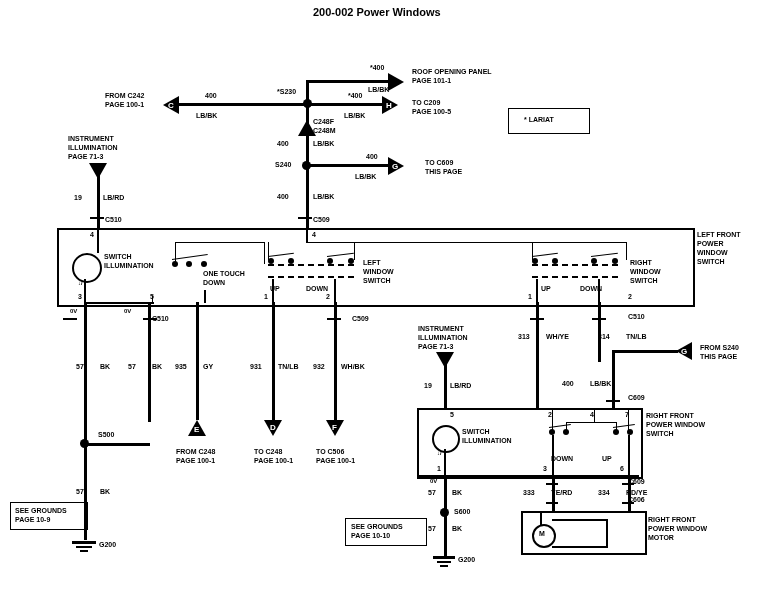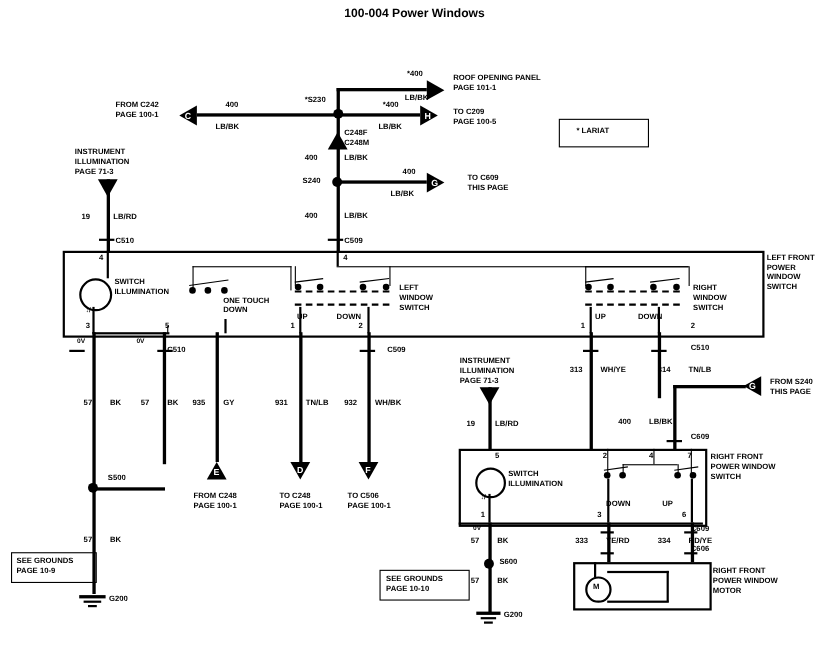--- a/index.html
+++ b/index.html
@@ -26,21 +26,21 @@
   .conl{position:absolute;color:#fff;font-size:8px;font-weight:bold;z-index:5;}
   .dash{position:absolute;border-top:2px dashed #000;}
   .gnd{position:absolute;}
   .gnd i{position:absolute;background:#000;left:0;}
 </style>
 </head>
 <body>
 
 <div id="sheet">
 
-  <div class="t title" style="left:313px;top:8px;">100-004 Power Windows</div>
+  <div class="t title" style="left:313px;top:8px;">200-002 Power Windows</div>
 
   <div class="box" style="left:508px;top:108px;width:80px;height:24px;"></div>
   <div class="t" style="left:524px;top:116px;">* LARIAT</div>
 
   <div class="t" style="left:105px;top:92px;">FROM C242</div>
   <div class="t" style="left:105px;top:101px;">PAGE 100-1</div>
   <div class="tri-l" style="left:163px;top:96px;"></div>
   <div class="conl" style="left:168px;top:101px;">C</div>
 
   <div class="ln h3" style="left:179px;top:103px;width:128px;"></div>

